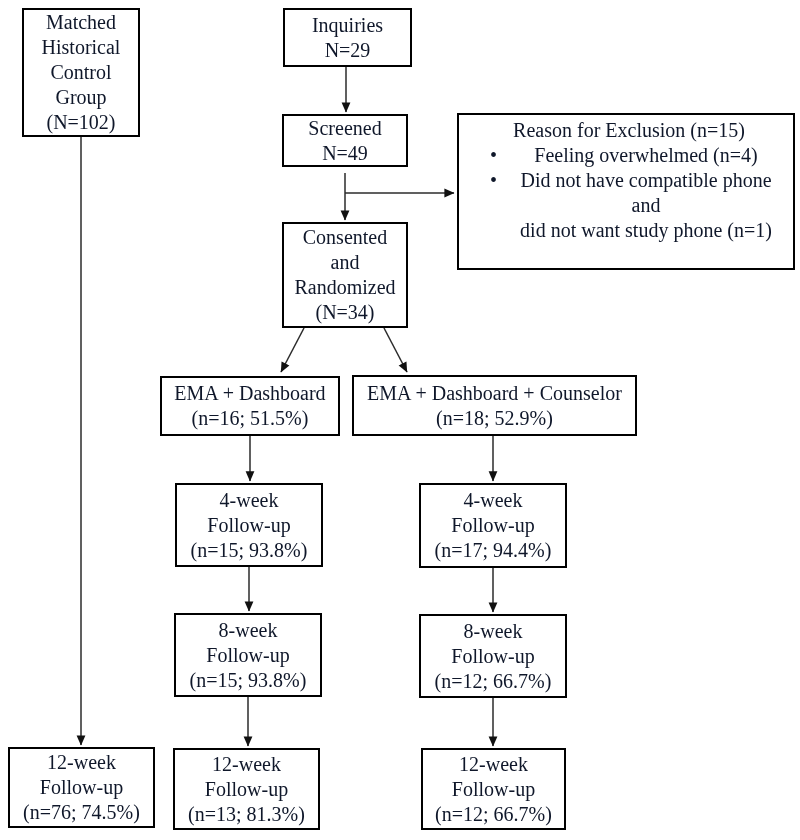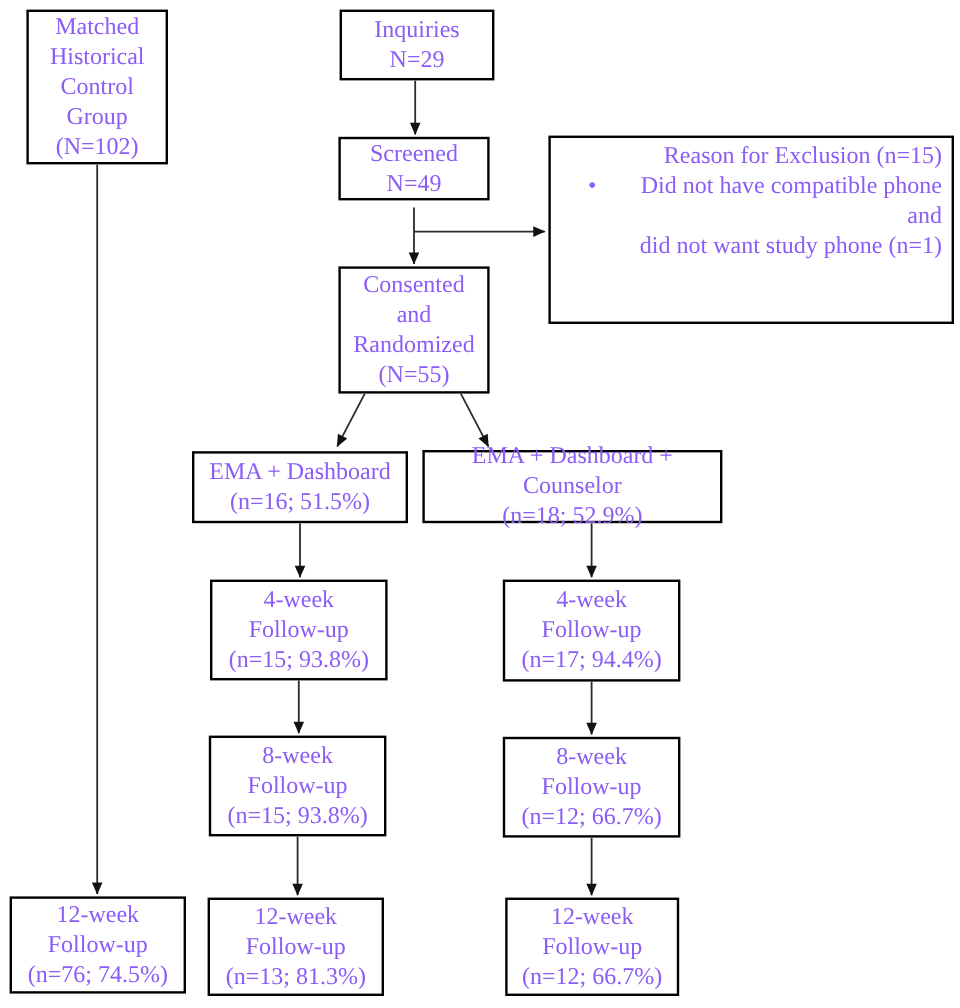--- a/index.html
+++ b/index.html
@@ -2,21 +2,21 @@
 <html><head>
 <meta charset="utf-8">
 <style>
   html, body { margin: 0; padding: 0; background: #ffffff; }
   #stage {
     position: relative;
     width: 800px;
     height: 840px;
     background: #ffffff;
     font-family: "Liberation Serif", "DejaVu Serif", serif;
-    color: #8b5cf6;
+    color: #0f172a;
     overflow: hidden;
   }
   #connectors {
     position: absolute;
     left: 0; top: 0;
     width: 800px; height: 840px;
     pointer-events: none;
   }
   .box {
     position: absolute;
@@ -34,21 +34,21 @@
   .exclusion {
     position: absolute;
     box-sizing: border-box;
     border: 2px solid #000000;
     background: #ffffff;
     left: 457px; top: 113px;
     width: 338px; height: 157px;
     font-size: 20px;
     line-height: 25px;
     padding: 3px 8px 2px 14px;
-    text-align: right;
+    text-align: center;
   }
   .exclusion .ex-title { white-space: pre-line; }
   .exclusion ul {
     margin: 0;
     padding: 0 0 0 34px;
     list-style: none;
   }
   .exclusion li {
     position: relative;
     white-space: pre-line;
@@ -58,21 +58,21 @@
     position: absolute;
     left: -17px;
     top: 0;
   }
   
   #box-matched      { left: 22px;  top: 8px;   width: 118px; height: 129px; }
   #box-inquiries    { left: 283px; top: 8px;   width: 129px; height: 59px; }
   #box-screened     { left: 282px; top: 114px; width: 126px; height: 53px; }
   #box-consented    { left: 282px; top: 222px; width: 126px; height: 106px; }
   #box-arm1         { left: 160px; top: 376px; width: 180px; height: 60px; }
-  #box-arm2         { left: 352px; top: 375px; width: 250px; height: 61px; }
+  #box-arm2         { left: 352px; top: 375px; width: 285px; height: 61px; }
   #box-a1w4         { left: 175px; top: 483px; width: 148px; height: 84px; }
   #box-a2w4         { left: 419px; top: 483px; width: 148px; height: 85px; }
   #box-a1w8         { left: 174px; top: 613px; width: 148px; height: 84px; }
   #box-a2w8         { left: 419px; top: 614px; width: 148px; height: 84px; }
   #box-ctl12        { left: 8px;   top: 747px; width: 147px; height: 81px; }
   #box-a1w12        { left: 173px; top: 748px; width: 147px; height: 82px; }
   #box-a2w12        { left: 421px; top: 748px; width: 145px; height: 82px; }
   .cline { stroke: #2b2b2b; stroke-width: 1.5; fill: none; }
 </style>
 </head>
@@ -106,29 +106,30 @@
 Group
 (N=102)</div>
   <div class="box" id="box-inquiries">Inquiries
 N=29</div>
   <div class="box" id="box-screened">Screened
 N=49</div>
 
   <div class="exclusion">
     <div class="ex-title">Reason for Exclusion (n=15)</div>
     <ul>
+      <li>Feeling overwhelmed (n=4)</li>
       <li>Did not have compatible phone and
 did not want study phone (n=1)</li>
     </ul>
   </div>
 
   <div class="box" id="box-consented">Consented
 and
 Randomized
-(N=55)</div>
+(N=34)</div>
 
   <div class="box" id="box-arm1">EMA + Dashboard
 (n=16; 51.5%)</div>
   <div class="box" id="box-arm2">EMA + Dashboard + Counselor
 (n=18; 52.9%)</div>
 
   <div class="box" id="box-a1w4">4-week
 Follow-up
 (n=15; 93.8%)</div>
   <div class="box" id="box-a2w4">4-week

